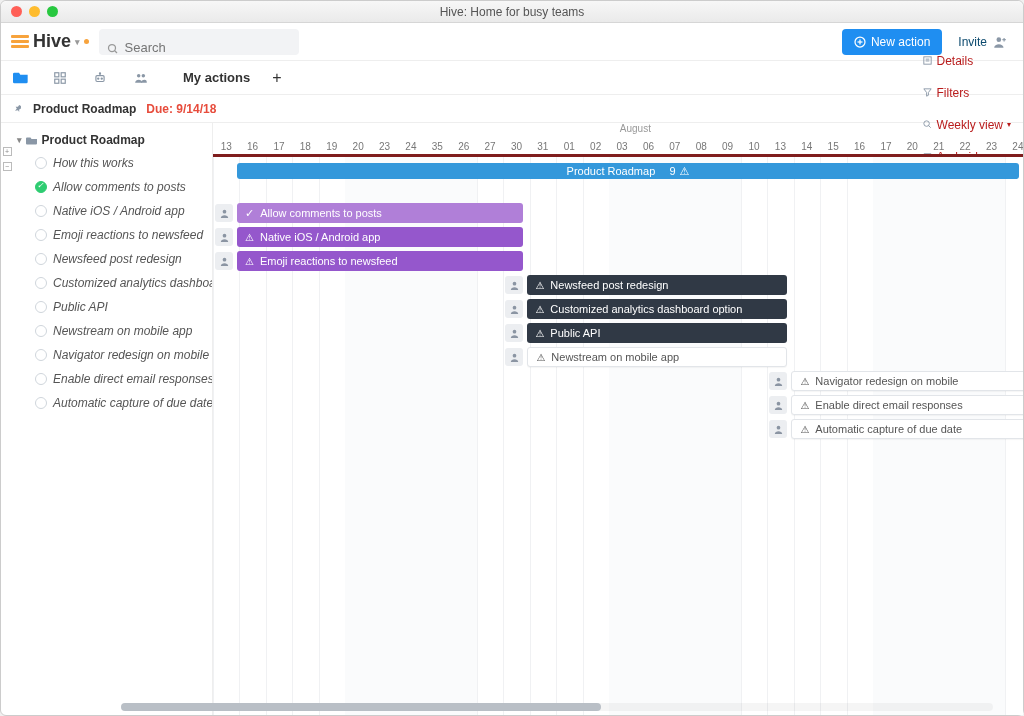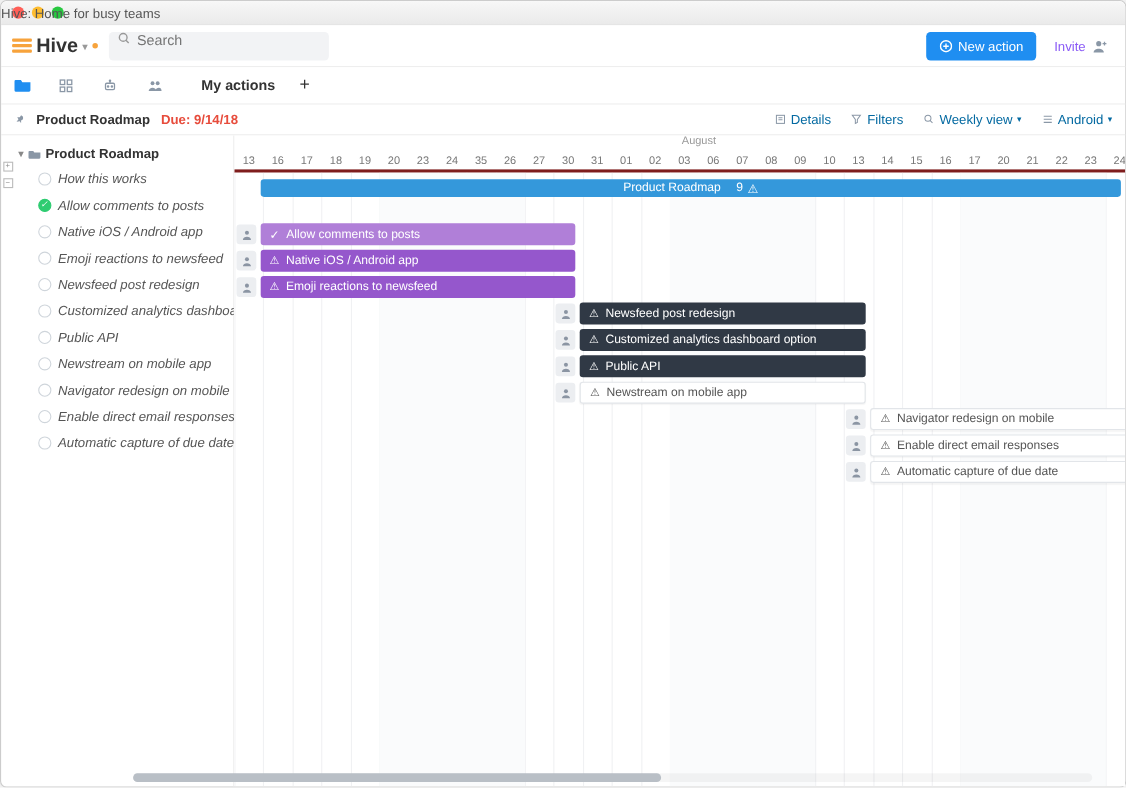--- a/index.html
+++ b/index.html
@@ -3,44 +3,44 @@
 <meta charset="utf-8">
 <style>
 * { margin: 0; padding: 0; box-sizing: border-box; font-family: -apple-system, BlinkMacSystemFont, "Segoe UI", Helvetica, Arial, sans-serif; }
 body { background: #f0f0f0; width: 1024px; height: 716px; overflow: hidden; }
 
 .window { width: 1024px; height: 716px; background: #fff; border: 1px solid #ccc; border-radius: 6px; display: flex; flex-direction: column; }
 
 .titlebar { height: 22px; background: linear-gradient(#f7f7f7,#eaeaea); border-bottom: 1px solid #d6d6d6; display: flex; align-items: center; position: relative; border-radius: 6px 6px 0 0; }
 .tb-dots { display: flex; gap: 7px; padding-left: 10px; }
 .tb-dot { width: 11px; height: 11px; border-radius: 50%; }
-.tb-title { position: absolute; left:0; right:0; text-align:left; font-size: 12px; color:#555; }
+.tb-title { position: absolute; left:0; right:0; text-align:center; font-size: 12px; color:#555; }
 
 .topbar { height: 38px; display:flex; align-items:center; padding: 0 10px; border-bottom:1px solid #eee; gap:10px; }
 .logo { display:flex; align-items:center; gap:4px; font-weight:700; font-size:18px; color:#333; }
 .logo-icon { width:18px; height:14px; display:inline-block; }
 .logo-icon span { display:block; height:3px; background:#f7a33c; margin-bottom:2px; border-radius:1px;}
 .logo-dot { width:5px;height:5px;background:#f7a33c;border-radius:50%; }
 
-.searchbox { flex:0 0 200px; display:flex;align-items:flex-start; background:#f2f3f5; border-radius:4px; height:26px; padding:0 8px; gap:6px; color:#888; font-size:13px; }
+.searchbox { flex:0 0 200px; display:flex;align-items:flex-end; background:#f2f3f5; border-radius:4px; height:26px; padding:0 8px; gap:6px; color:#888; font-size:13px; }
 .flex-spacer { flex:1; }
 .btn-primary { background:#1f8ef1; color:#fff; border:none; border-radius:4px; padding:6px 12px; font-size:12px; display:flex;align-items:center;gap:5px; cursor:pointer; }
-.invite { display:flex; align-items:center; gap:6px; font-size:12px; color:#8b5cf6; padding:0 6px;}
+.invite { display:flex; align-items:center; gap:6px; font-size:12px; color:#0c4a6e; padding:0 6px;}
 
 .iconbar { height: 34px; border-bottom:1px solid #eee; display:flex; align-items:center; padding:0 12px; gap:22px; }
 .iconbar .icn { color:#8a97a6; width:18px; text-align:center; cursor:pointer; font-size:14px; }
 .iconbar .icn.active { color:#1f8ef1; }
 .iconbar-label { font-size:13px; font-weight:600; color:#333; margin-left:10px;}
 .plus { color:#333; font-size:16px; cursor:pointer;}
 
 .pinned { height:28px; border-bottom:1px solid #eee; display:flex; align-items:center; padding:0 12px; font-size:12px; gap:10px;}
 .pinned .pin { color:#888;}
 .pinned .name { font-weight:600; color:#333;}
 .pinned .due { color:#e74c3c; font-weight:600;}
-.pinned-right { margin-left:auto; display:flex; gap:18px; color:#0369a1; }
+.pinned-right { margin-left:auto; display:flex; gap:18px; color:#b91c1c;flex-direction:column; }
 .pinned-right .ctrl { display:flex; align-items:center; gap:4px; cursor:pointer; }
 
 .body { flex:1; display:flex; overflow:hidden; position:relative;}
 .lefthead-col { display:flex; flex-direction:column; width:12px; align-items:center; padding-top:24px; gap:6px; }
 .tinysq { width:9px;height:9px;border:1px solid #bbb; font-size:7px;color:#888; text-align:center; line-height:7px;}
 
 .sidebar { width:200px; border-right:1px solid #eee; display:flex; flex-direction:column; font-size:12px; color:#555; overflow:hidden;}
 .sidebar-header { height:34px; display:flex;align-items:center; padding:0 8px; color:#888; border-bottom:1px solid #eee; }
 .tree { padding:6px 4px 6px 4px; overflow-y:auto;}
 .tree-root { display:flex; align-items:center; gap:4px; font-weight:600; color:#333; padding:4px 0;}

